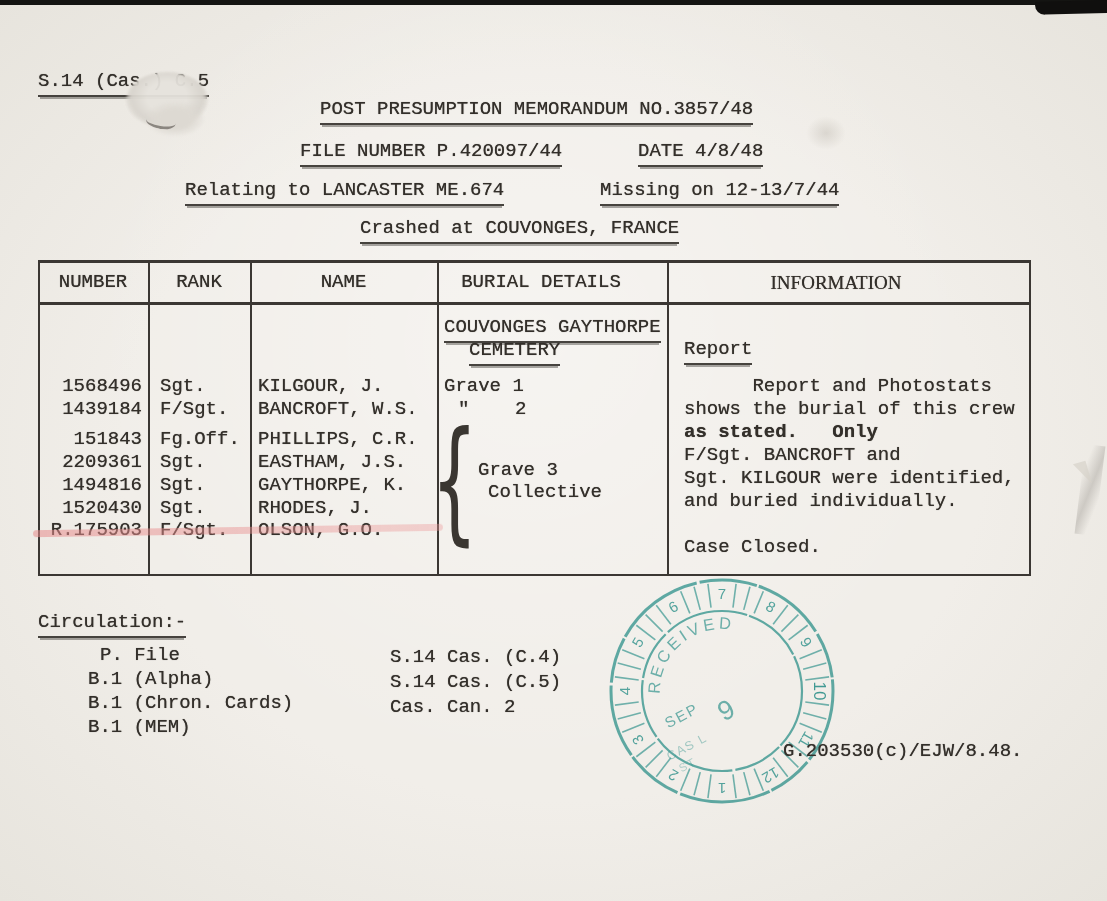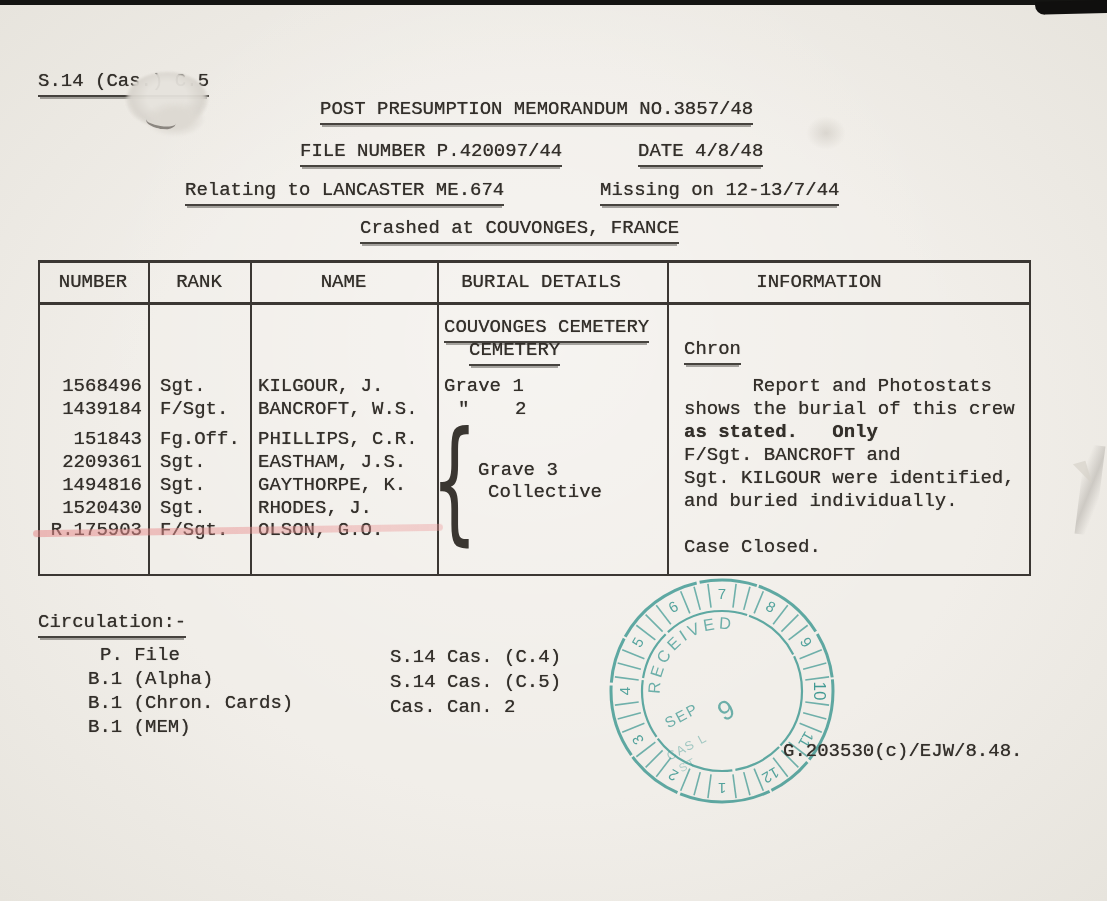--- a/index.html
+++ b/index.html
@@ -80,21 +80,21 @@
   <div class="vline" style="left:148px;"></div>
   <div class="vline" style="left:250px;"></div>
   <div class="vline" style="left:437px;"></div>
   <div class="vline" style="left:667px;"></div>
   <div class="hsep"></div>
 
   <div class="t ctr" style="left:38px; top:272px; width:110px;">NUMBER</div>
   <div class="t ctr" style="left:148px; top:272px; width:102px;">RANK</div>
   <div class="t ctr" style="left:250px; top:272px; width:187px;">NAME</div>
   <div class="t ctr" style="left:437px; top:272px; width:208px;">BURIAL DETAILS</div>
-  <div class="t ctr" style="left:669px; top:272px; width:300px;">INFORMATION</div>
+  <div class="t ctr" style="left:686px; top:272px; width:300px;font-family:Liberation Serif, serif;">INFORMATION</div>
 
   <div>
       <div class="trow" style="top: 375px;">
         <span class="tcell c-num">1568496</span>
         <span class="tcell c-rank">Sgt.</span>
         <span class="tcell c-name">KILGOUR, J.</span>
       </div>
       <div class="trow" style="top: 398px;">
         <span class="tcell c-num">1439184</span>
         <span class="tcell c-rank">F/Sgt.</span>
@@ -120,29 +120,29 @@
         <span class="tcell c-rank">Sgt.</span>
         <span class="tcell c-name">RHODES, J.</span>
       </div>
       <div class="trow" style="top: 519px;">
         <span class="tcell c-num">R.175903</span>
         <span class="tcell c-rank">F/Sgt.</span>
         <span class="tcell c-name">OLSON, G.O.</span>
       </div>
     </div>
 
-  <div class="t u" style="left:444px; top:317px;">COUVONGES CEMETERY</div>
+  <div class="t u" style="left:444px; top:317px;">COUVONGES GAYTHORPE</div>
   <div class="t u" style="left:469px; top:340px;">CEMETERY</div>
   <div class="t" style="left:444px; top:376px;">Grave 1</div>
   <div class="t" style="left:458px; top:399px;">"    2</div>
   <div class="brace">{</div>
   <div class="t" style="left:478px; top:460px;">Grave 3</div>
   <div class="t" style="left:488px; top:482px;">Collective</div>
 
-  <div class="t u" style="left:684px; top:339px;">Chron</div>
+  <div class="t u" style="left:684px; top:339px;">Report</div>
   <div>
       <div class="t" style="left: 684px; top: 376px;">      Report and Photostats</div>
       <div class="t" style="left: 684px; top: 399px;">shows the burial of this crew</div>
       <div class="t" style="left: 684px; top: 422px; font-weight: bold;">as stated.   Only</div>
       <div class="t" style="left: 684px; top: 445px;">F/Sgt. BANCROFT and</div>
       <div class="t" style="left: 684px; top: 468px;">Sgt. KILGOUR were identified,</div>
       <div class="t" style="left: 684px; top: 491px;">and buried individually.</div>
     </div>
   <div class="t" style="left:684px; top:537px;">Case Closed.</div>
 

